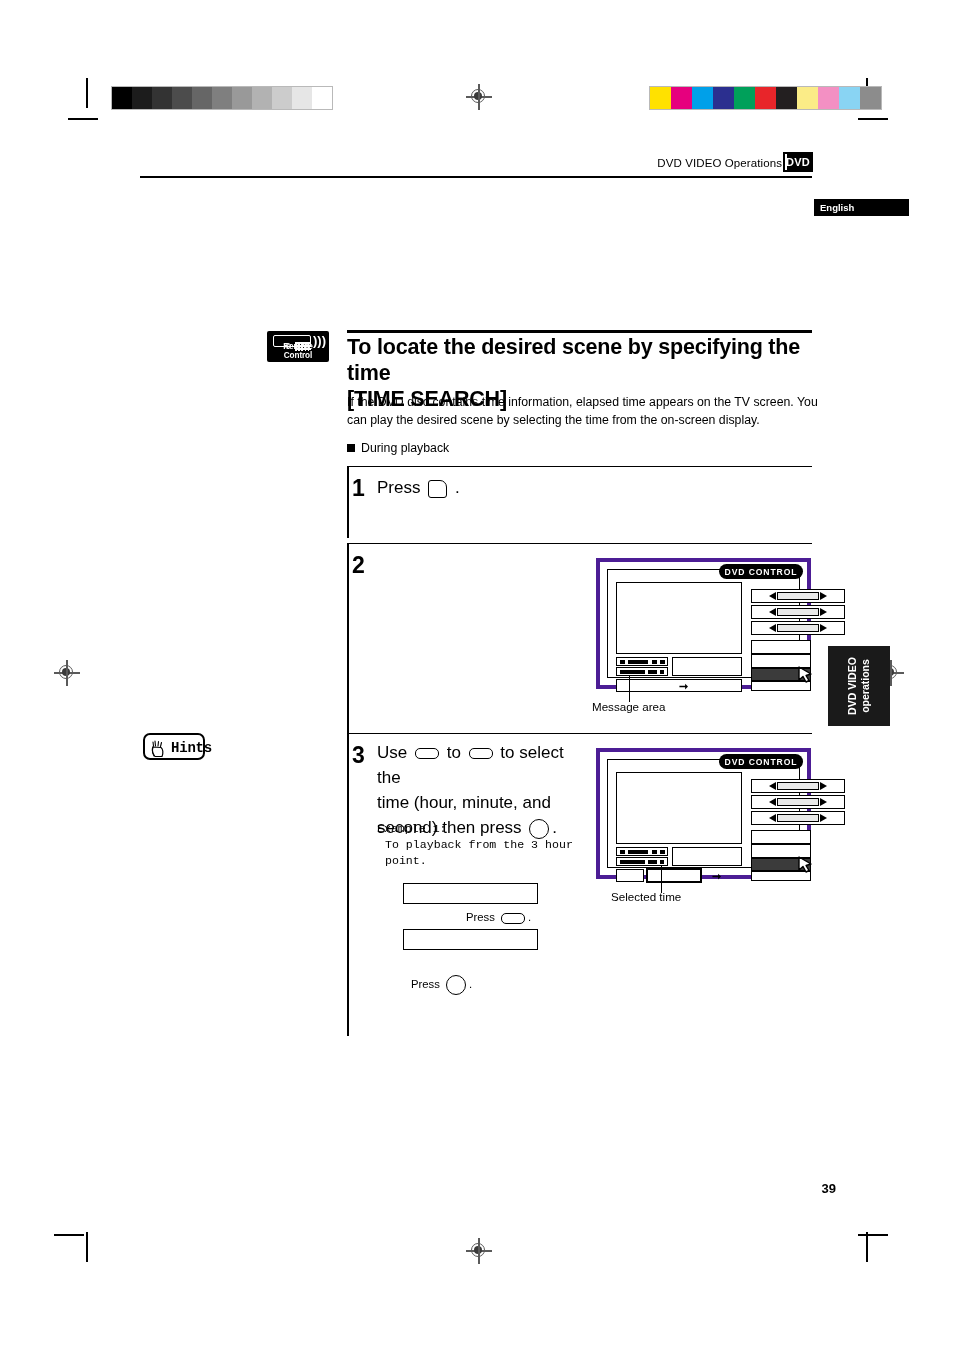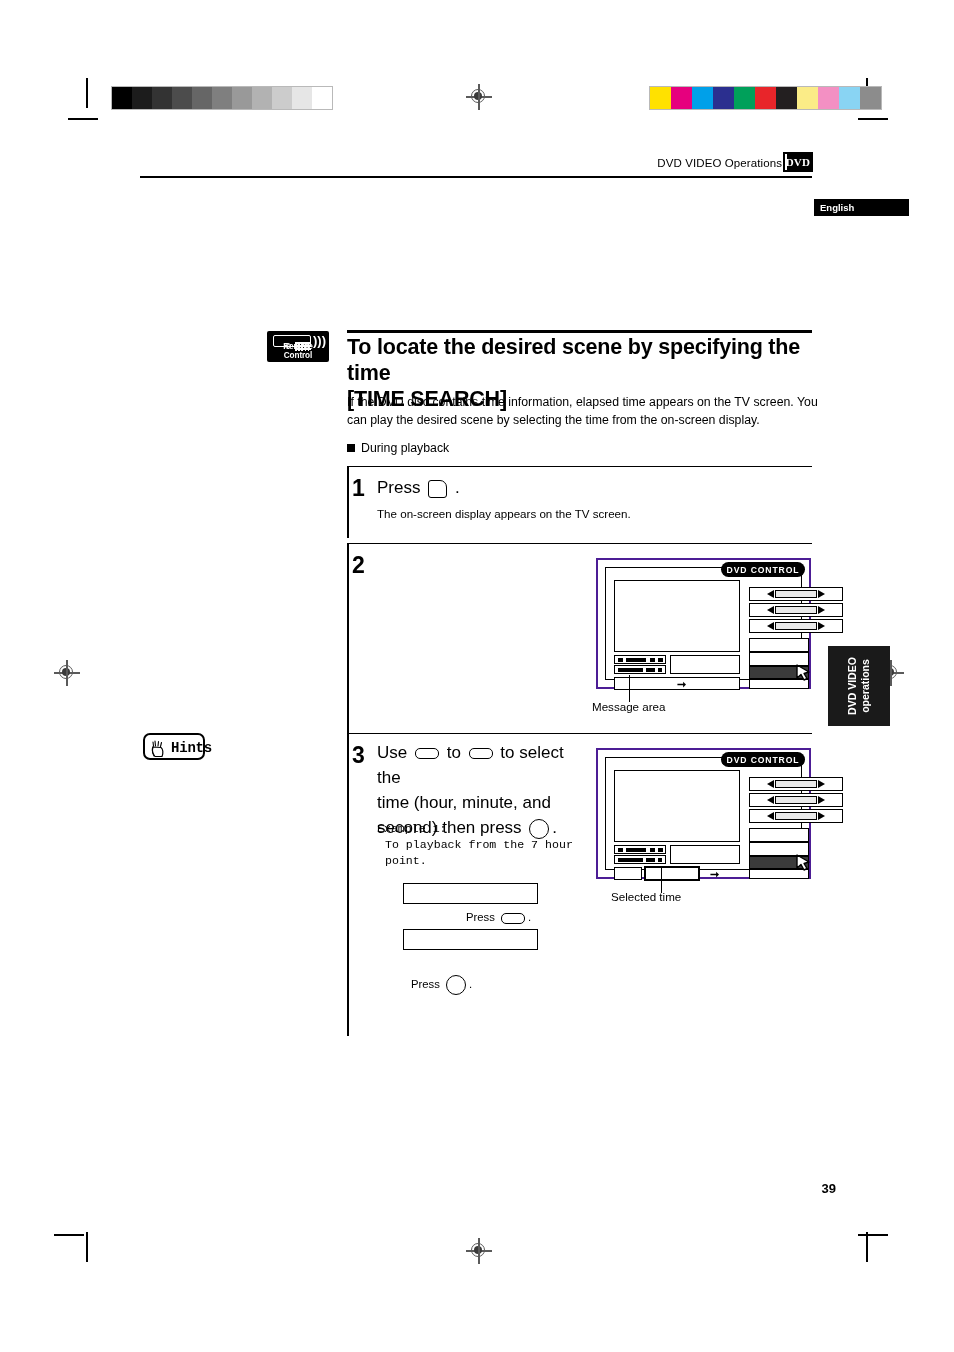--- a/index.html
+++ b/index.html
@@ -93,21 +93,20 @@
     width: 30px;
     height: 20px;
     background: #000000;
     color: #ffffff;
     font-size: 11px;
     font-weight: bold;
     letter-spacing: .3px;
     display: flex;
     align-items: center;
     justify-content: center;
-    font-family: Liberation Serif, serif;
   }
   .dvd-badge::before {
     content: "";
     position: absolute;
     left: 2px; top: 2px;
     width: 2px; height: 16px;
     background: #ffffff;
   }
   .lang-badge {
     position: absolute;
@@ -303,21 +302,21 @@
   .g-pill {     
     width: 22px; height: 9px;
     border: 1.6px solid #000;
     border-radius: 5px;
     margin: 0 3px;
   }
 
   
   .tv {
     position: absolute;
-    border: 2px solid #4c1d95;
+    border: 4px solid #4c1d95;
     background: #ffffff;
     box-sizing: border-box;
   }
   .tv-inner {
     position: absolute;
     left: 7px; top: 7px; right: 7px; bottom: 7px;
     border: 1.5px solid #000;
     box-sizing: border-box;
   }
   .dvd-ctrl-tab {
@@ -573,21 +572,20 @@
   </div>
 
   <div class="step-rule" style="left:347px; top:466px; width:465px;"></div>
   <div class="step-vline" style="left:347px; top:466px; height:72px;"></div>
   <div class="step-num" style="left:352px; top:477px;">1</div>
   <div class="step-head" style="left:377px; top:475px;">
     <span>Press</span>
     <span class="g g-display"></span>
     <span>.</span>
   </div>
-  <div class="step-body" style="left:377px; top:506px; width:420px;">The on-screen display appears on the TV screen.</div>
 
   <div class="step-rule" style="left:347px; top:543px; width:465px;"></div>
   <div class="step-vline" style="left:347px; top:543px; height:190px;"></div>
   <div class="step-num" style="left:352px; top:554px;">2</div>
 
   <div class="tv" style="left:596px; top:558px; width:215px; height:131px;">
     <div class="tv-inner"></div>
     <div class="dvd-ctrl-tab">DVD CONTROL</div>
     <div class="tv-video" style="left:16px; top:20px; width:126px; height:72px;"></div>
 
@@ -650,21 +648,21 @@
     <span class="g g-pill"></span>
     <span>to</span>
     <span class="g g-pill"></span>
     <span>to select the</span><br>
     <span>time (hour, minute, and</span><br>
     <span>second) then press</span>
     <span class="g g-enter"></span><span>.</span>
   </div>
   <div class="step-body" style="left:377px; top:821px; width:220px;font-family:Liberation Mono, monospace;">
     <div>Example 1:</div>
-    <div style="margin-left:8px;">To playback from the 7 hour point.</div>
+    <div style="margin-left:8px;">To playback from the 3 hour point.</div>
   </div>
 
   <div class="tv" style="left:596px; top:748px; width:215px; height:131px;">
     <div class="tv-inner"></div>
     <div class="dvd-ctrl-tab">DVD CONTROL</div>
     <div class="tv-video" style="left:16px; top:20px; width:126px; height:72px;"></div>
 
     <div class="slider-row" style="left:151px; top:27px; width:94px; height:14px;">
         <div class="slider-track"></div>
       </div>

